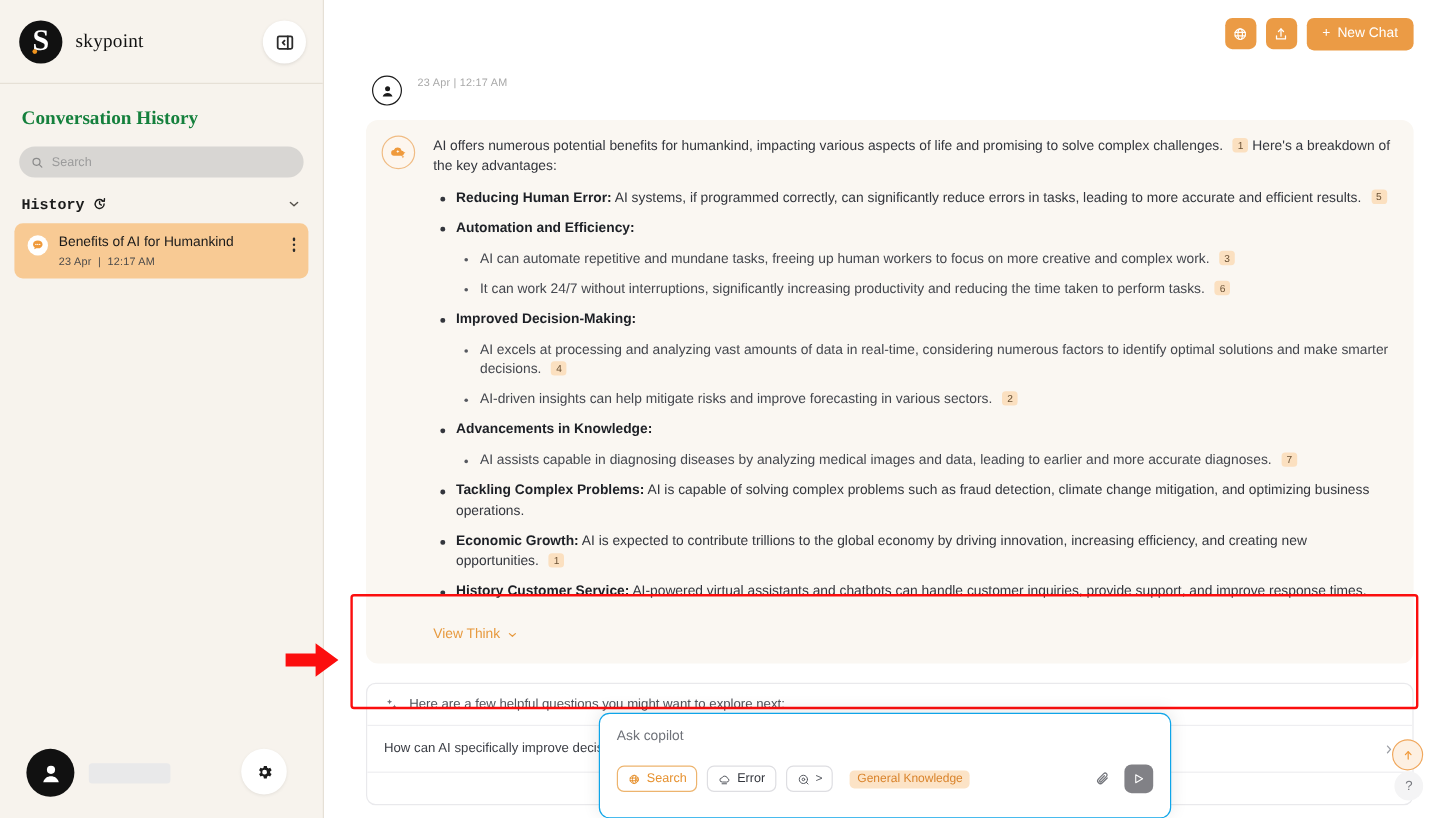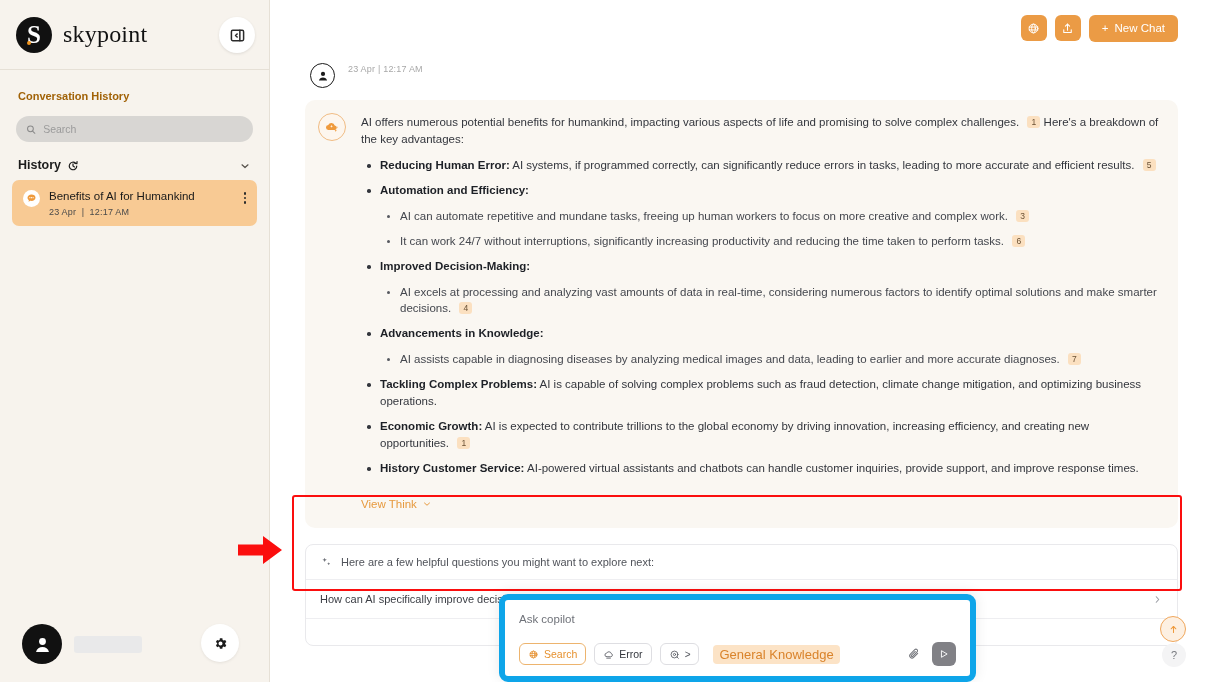--- a/index.html
+++ b/index.html
@@ -29,46 +29,48 @@
     display: flex; align-items: center; justify-content: center;
     font-family: "Liberation Serif", serif; font-size: 25px; font-weight: 700;
     position: relative; flex: none;
   }
   .logo-mark::after {
     content: ""; position: absolute; left: 11px; bottom: 8px;
     width: 4px; height: 4px; border-radius: 50%; background: #f0941e;
   }
   .logo-text {
     font-family: "Liberation Serif", serif;
-    font-size: 24px; color: #111111; margin-left: 11px; letter-spacing: .2px;
+    font-size: 16px; color: #111111; margin-left: 11px; letter-spacing: .2px;
   }
   .collapse-btn {
     position: absolute; right: 14px; top: 17px;
     width: 36px; height: 36px; border-radius: 50%;
     background: #ffffff; display: flex; align-items: center; justify-content: center;
     box-shadow: 0 1px 3px rgba(0,0,0,.10); cursor: pointer;
   }
   .sb-title {
-    font-size: 11px; font-weight: 700; color: #a16207;
+    font-size: 16px; font-weight: 700; color: #15803d;
     padding: 20px 18px 0 18px;
+    font-family: Liberation Serif, serif;
   }
   .search-wrap { padding: 14px 16px 0 16px; }
   .search-box {
     height: 26px; border-radius: 13px; background: #d8d6d3;
     display: flex; align-items: center; padding: 0 10px; gap: 7px; cursor: text;
   }
   .search-box input {
     border: none; outline: none; background: transparent;
     font-family: "Liberation Sans", sans-serif; font-size: 10.5px;
     color: #6b6b6b; width: 100%;
   }
   .search-box input::placeholder { color: #9b9b9b; }
   .hist-row {
-    display: flex; align-items: flex-end; gap: 6px;
+    display: flex; align-items: flex-start; gap: 6px;
     padding: 16px 18px 8px 18px;
+    font-family: Liberation Mono, monospace;
   }
   .hist-label { font-size: 12.5px; font-weight: 700; color: #1c1c1c; }
   .hist-chev { margin-left: auto; color: #55504a; }
   .conv-item {
     margin: 0 12px; padding: 9px 11px; border-radius: 7px;
     background: #f8ca94; display: flex; align-items: flex-start; gap: 9px;
     cursor: pointer; position: relative;
   }
   .conv-icon {
     width: 17px; height: 17px; border-radius: 50%; background: #ffffff;
@@ -190,34 +192,34 @@
   
   .red-box {
     position: absolute; left: 292px; top: 495px; width: 890px; height: 96px;
     border: 2.5px solid #fb0e0e; border-radius: 3px; pointer-events: none; z-index: 40;
   }
   .red-arrow { position: absolute; left: 236px; top: 533px; z-index: 41; }
 
   
   .copilot {
     position: absolute; left: 499px; top: 594px; width: 477px; height: 88px;
-    background: #ffffff; border: 6px solid #0ea5e9; border-radius: 9px;
+    background: #ffffff; border: 1px solid #0ea5e9; border-radius: 9px;
     box-shadow: 0 -2px 14px rgba(0,0,0,.09); z-index: 45; padding: 13px 14px 0 14px;
   }
   .copilot-placeholder { font-size: 11.5px; color: #6f7279; }
   .copilot-tools { display: flex; align-items: center; gap: 8px; margin-top: 17px; }
   .chip {
     height: 22px; border-radius: 6px; border: 1px solid #dedee2; background: #ffffff;
     display: flex; align-items: center; gap: 5px; padding: 0 8px;
     font-size: 10.5px; color: #33363d; cursor: pointer;
   }
   .chip.active { border-color: #edb46e; color: #e6912f; }
   .kb-tag {
     background: #fce3c6; color: #d9832b; border-radius: 4px;
-    font-size: 13px; padding: 2px 6px; margin-left: 6px;
+    font-size: 10px; padding: 2px 6px; margin-left: 6px;
   }
   .copilot-right { margin-left: auto; display: flex; align-items: center; gap: 11px; }
   .send-btn {
     width: 24px; height: 24px; border-radius: 6px; background: #818186;
     display: flex; align-items: center; justify-content: center; cursor: pointer;
   }
 
   
   .float-top {
     position: absolute; right: 27px; top: 616px; width: 26px; height: 26px;
@@ -397,20 +399,24 @@
               </ul>
             </li>
 
             <li>
               <span class="b">Improved Decision-Making:</span>
               <ul class="lvl2">
                 <li>
                   <span>AI excels at processing and analyzing vast amounts of data in real-time, considering numerous factors to identify optimal solutions and make smarter decisions.</span>
                   <span class="cite">4</span>
                 </li>
+                <li>
+                  <span>AI-driven insights can help mitigate risks and improve forecasting in various sectors.</span>
+                  <span class="cite">2</span>
+                </li>
               </ul>
             </li>
 
             <li>
               <span class="b">Advancements in Knowledge:</span>
               <ul class="lvl2">
                 <li>
                   <span>AI assists capable in diagnosing diseases by analyzing medical images and data, leading to earlier and more accurate diagnoses.</span>
                   <span class="cite">7</span>
                 </li>

